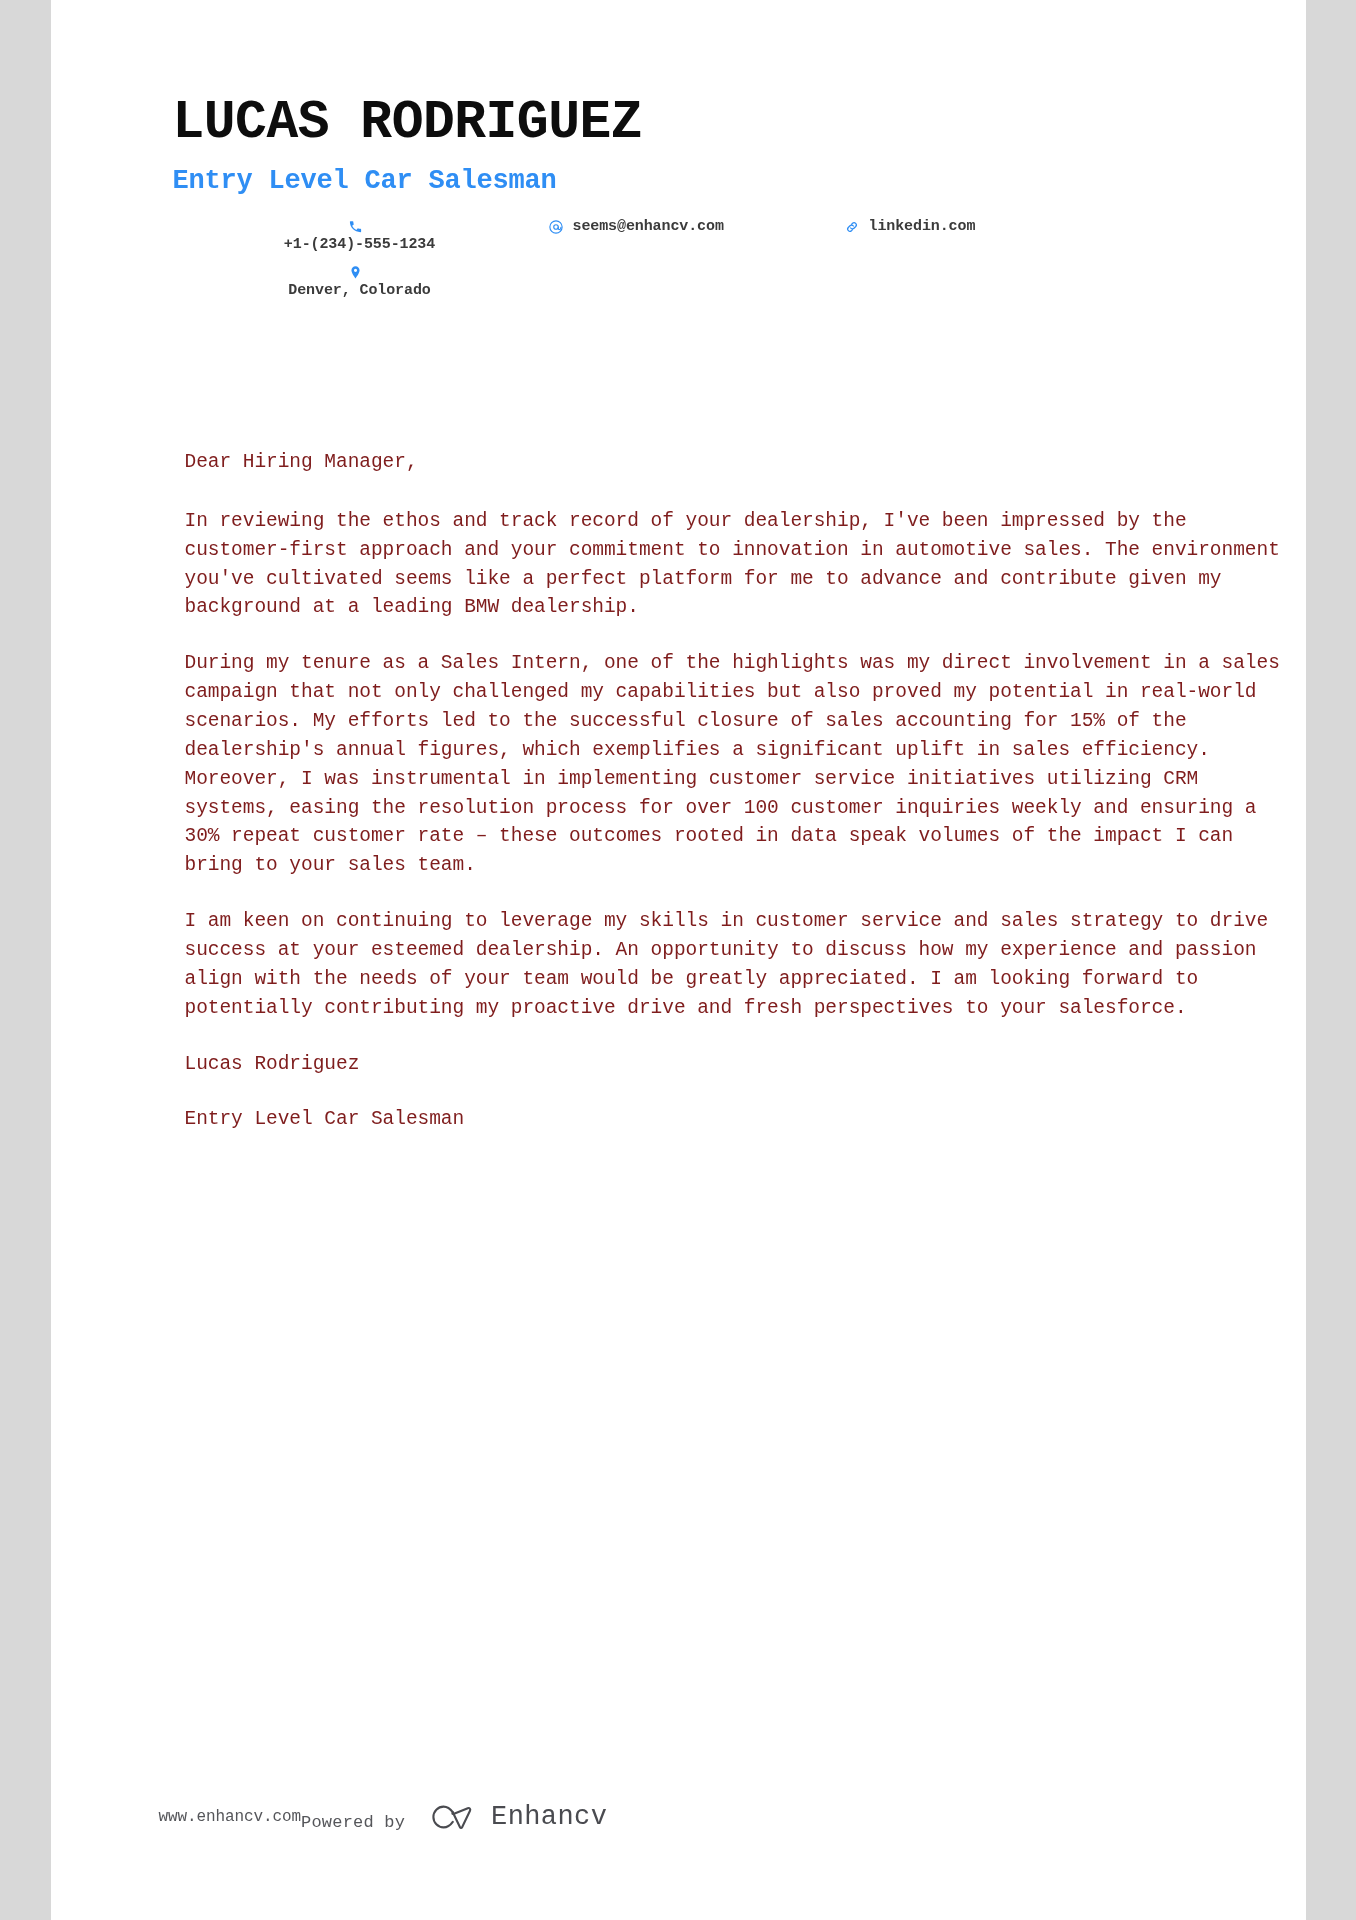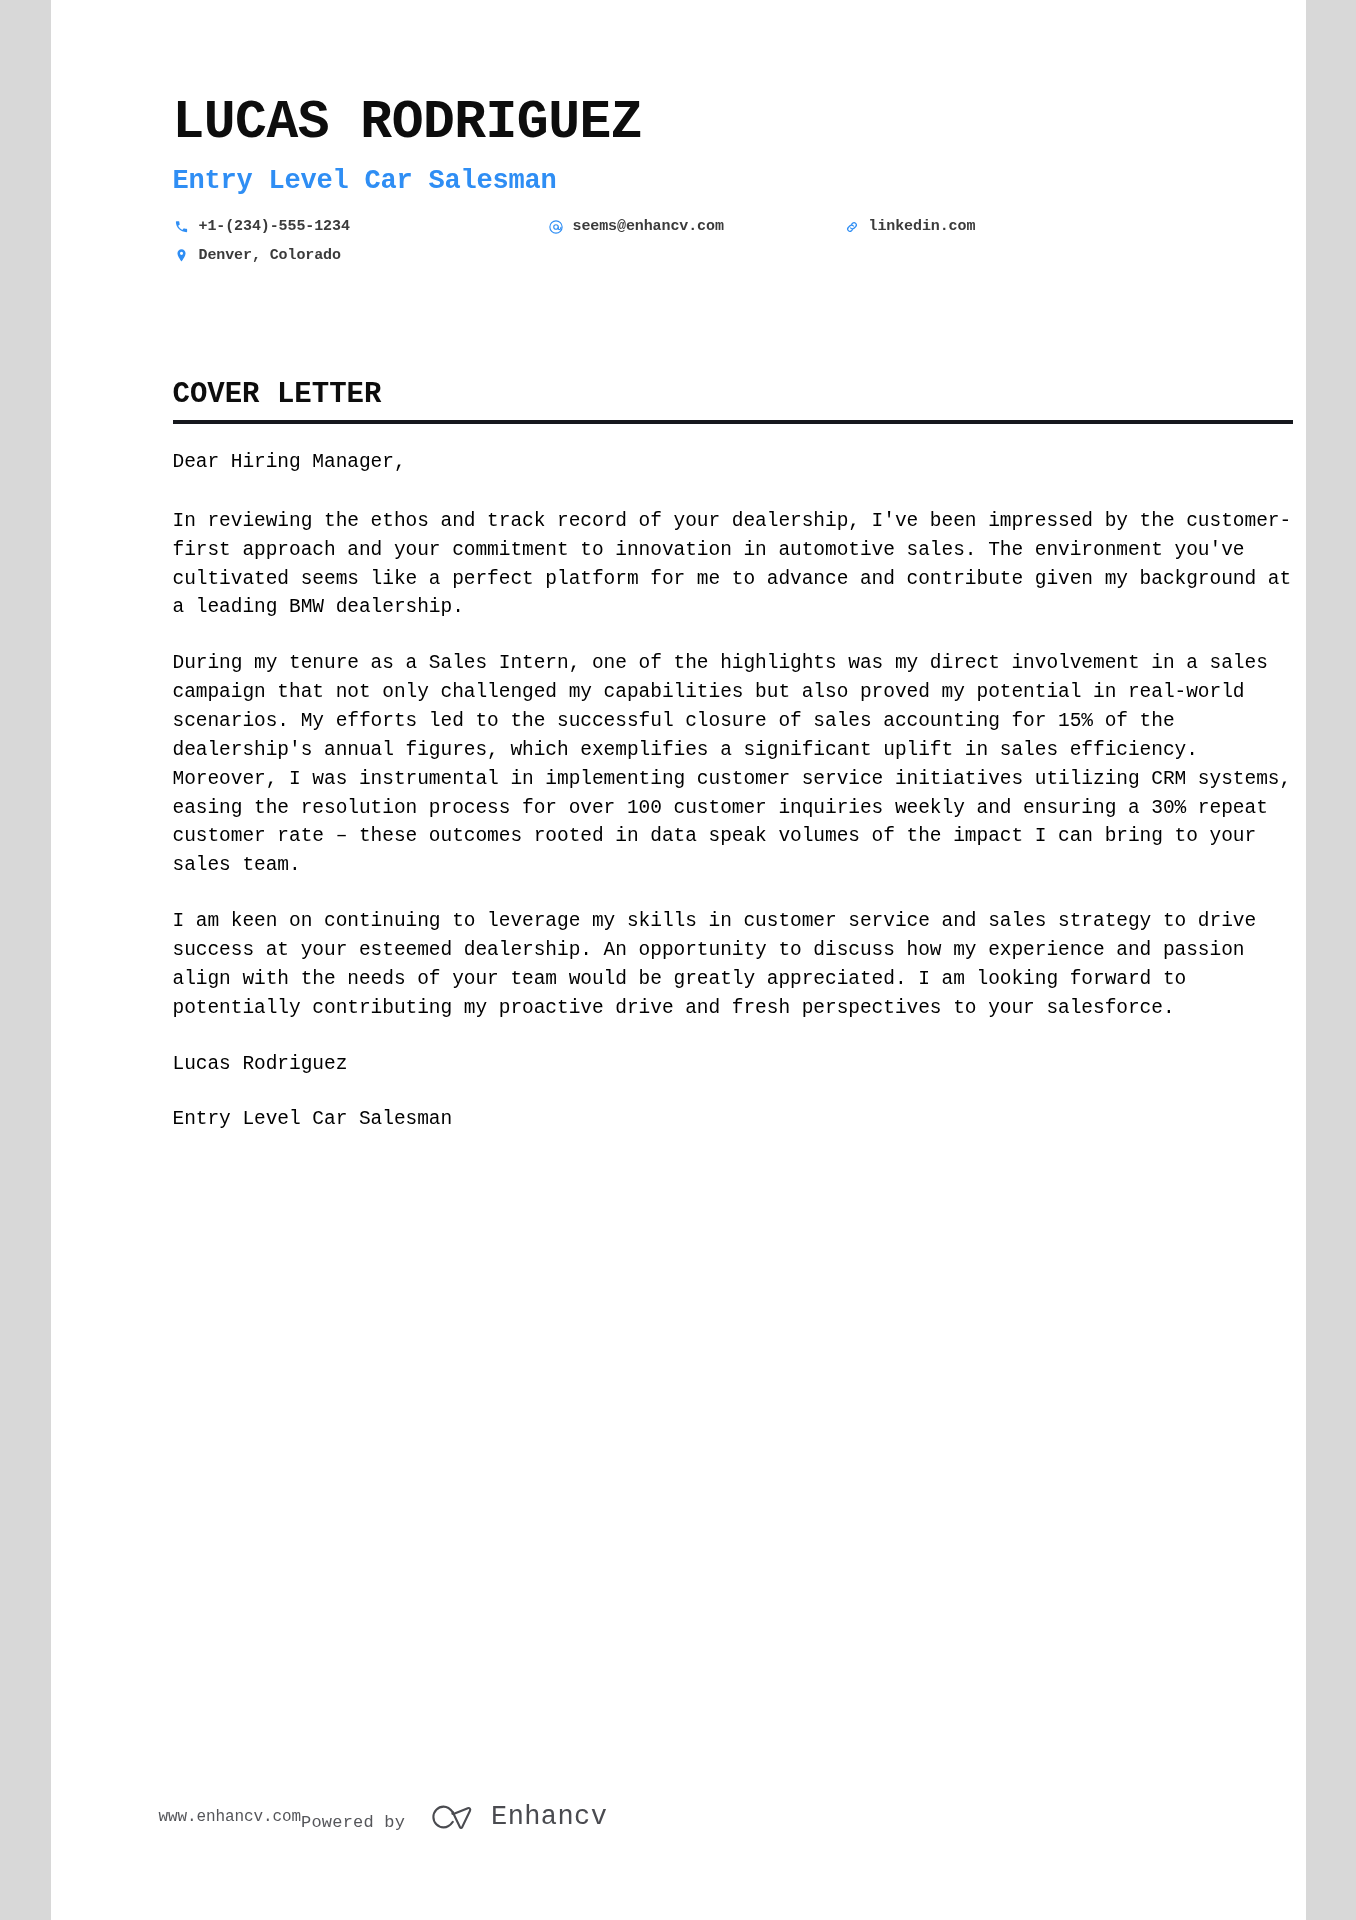--- a/index.html
+++ b/index.html
@@ -55,21 +55,21 @@
     margin-bottom: 11px;
   }
   .contact-item {
     display: flex;
     align-items: center;
     font-size: 15px;
     font-weight: 700;
     color: #3b3b3b;
     letter-spacing: -0.1px;
   }
-  .ci-1 { width: 374px; }
+  .ci-1 { width: 374px; flex-direction: column; }
   .ci-2 { width: 296px; }
   .ci-3 { width: 300px; }
   .contact-ico {
     width: 18px;
     height: 18px;
     margin-right: 8px;
     display: inline-flex;
     align-items: center;
     justify-content: center;
     flex: none;
@@ -100,22 +100,22 @@
   
   .letter {
     position: absolute;
     left: 122px;
     top: 448px;
     width: 1122px;
   }
   .letter p {
     font-size: 19.5px;
     line-height: 1.48;
-    color: #000000;
-    margin: 0 0 27px 0;
+    color: #7f1d1d;
+    margin: 0 0 27px 12px;
     letter-spacing: -0.05px;
   }
   .salutation { margin-bottom: 30px !important; }
 
   
   .footer {
     position: absolute;
     left: 108px;
     right: 108px;
     bottom: 88px;
@@ -200,24 +200,20 @@
             <svg width="15" height="15" viewBox="0 0 24 24" fill="#2f8ef4">
               <path d="M12 2C8.4 2 5.5 4.9 5.5 8.5c0 4.9 6.5 13 6.5 13s6.5-8.1 6.5-13C18.5 4.9 15.6 2 12 2zm0 9a2.5 2.5 0 1 1 0-5 2.5 2.5 0 0 1 0 5z"></path>
             </svg>
           </span>
           <span>Denver, Colorado</span>
         </div>
       </div>
     </div>
   </div>
 
-  <div class="section">
-    <div class="section-title">COVER LETTER</div>
-    <div class="section-rule"></div>
-  </div>
 
   <div class="letter">
     <p class="salutation">Dear Hiring Manager,</p>
     <p>In reviewing the ethos and track record of your dealership, I've been impressed by the customer-first approach and your commitment to innovation in automotive sales. The environment you've cultivated seems like a perfect platform for me to advance and contribute given my background at a leading BMW dealership.</p>
     <p>During my tenure as a Sales Intern, one of the highlights was my direct involvement in a sales campaign that not only challenged my capabilities but also proved my potential in real-world scenarios. My efforts led to the successful closure of sales accounting for 15% of the dealership's annual figures, which exemplifies a significant uplift in sales efficiency. Moreover, I was instrumental in implementing customer service initiatives utilizing CRM systems, easing the resolution process for over 100 customer inquiries weekly and ensuring a 30% repeat customer rate – these outcomes rooted in data speak volumes of the impact I can bring to your sales team.</p>
     <p>I am keen on continuing to leverage my skills in customer service and sales strategy to drive success at your esteemed dealership. An opportunity to discuss how my experience and passion align with the needs of your team would be greatly appreciated. I am looking forward to potentially contributing my proactive drive and fresh perspectives to your salesforce.</p>
     <p>Lucas Rodriguez</p>
     <p>Entry Level Car Salesman</p>
   </div>
 

